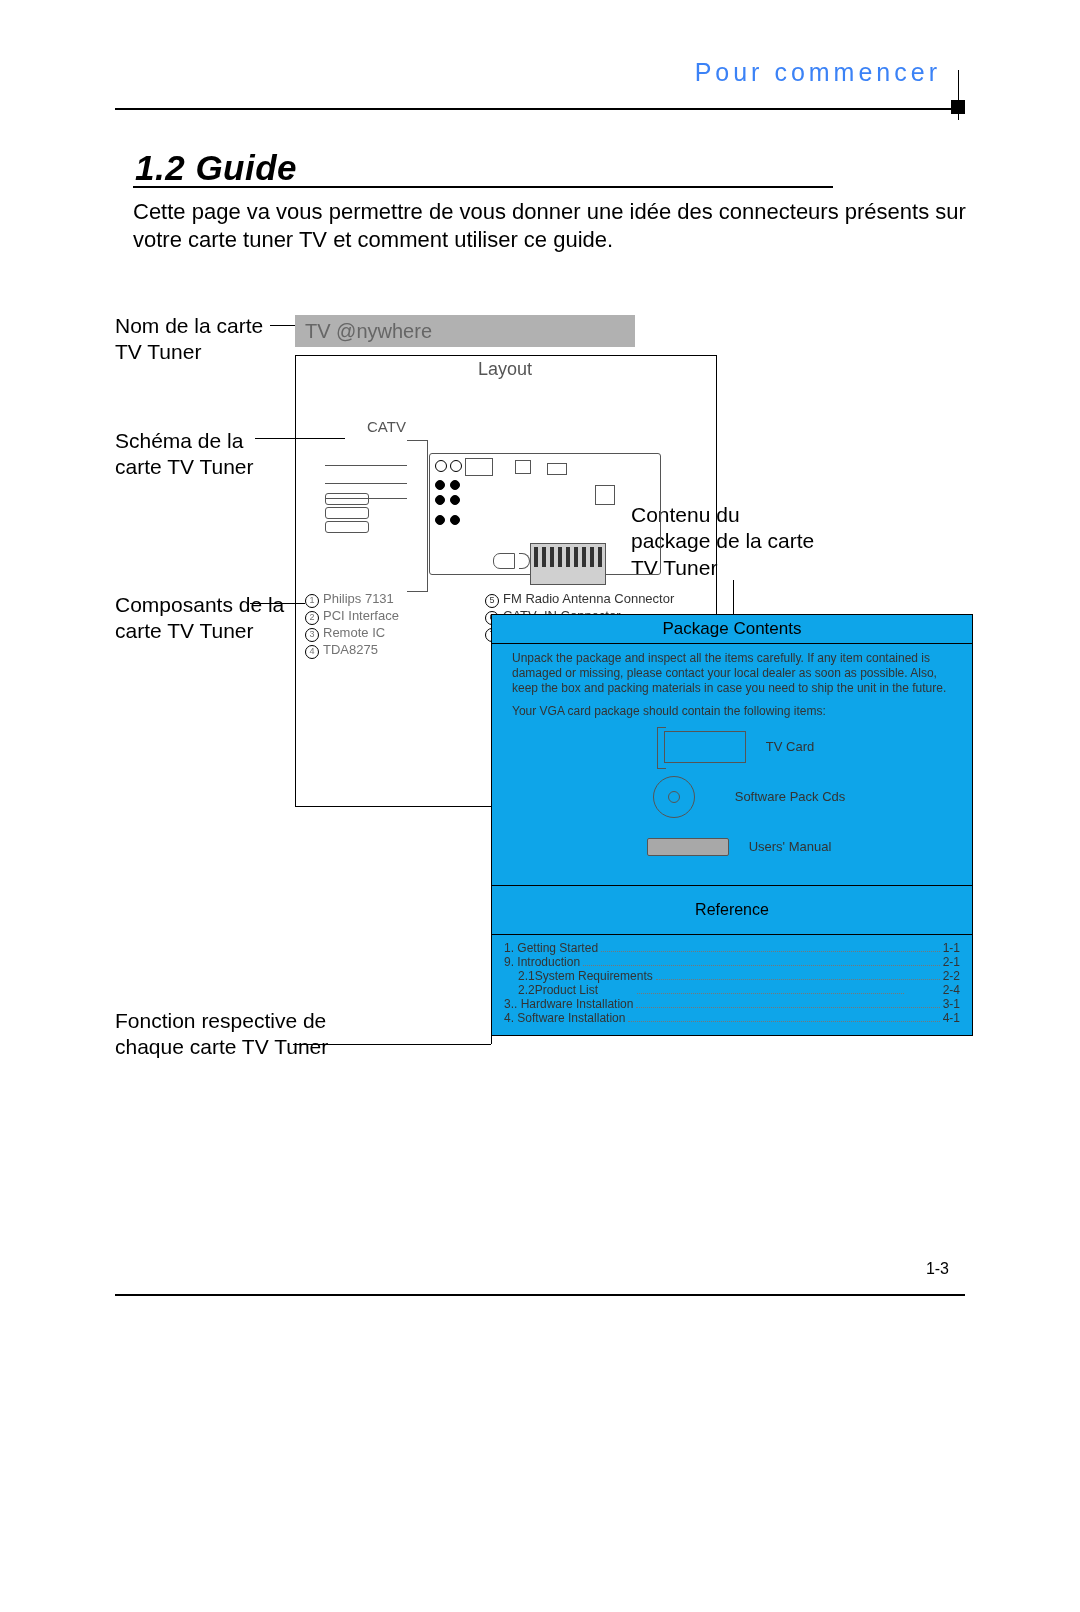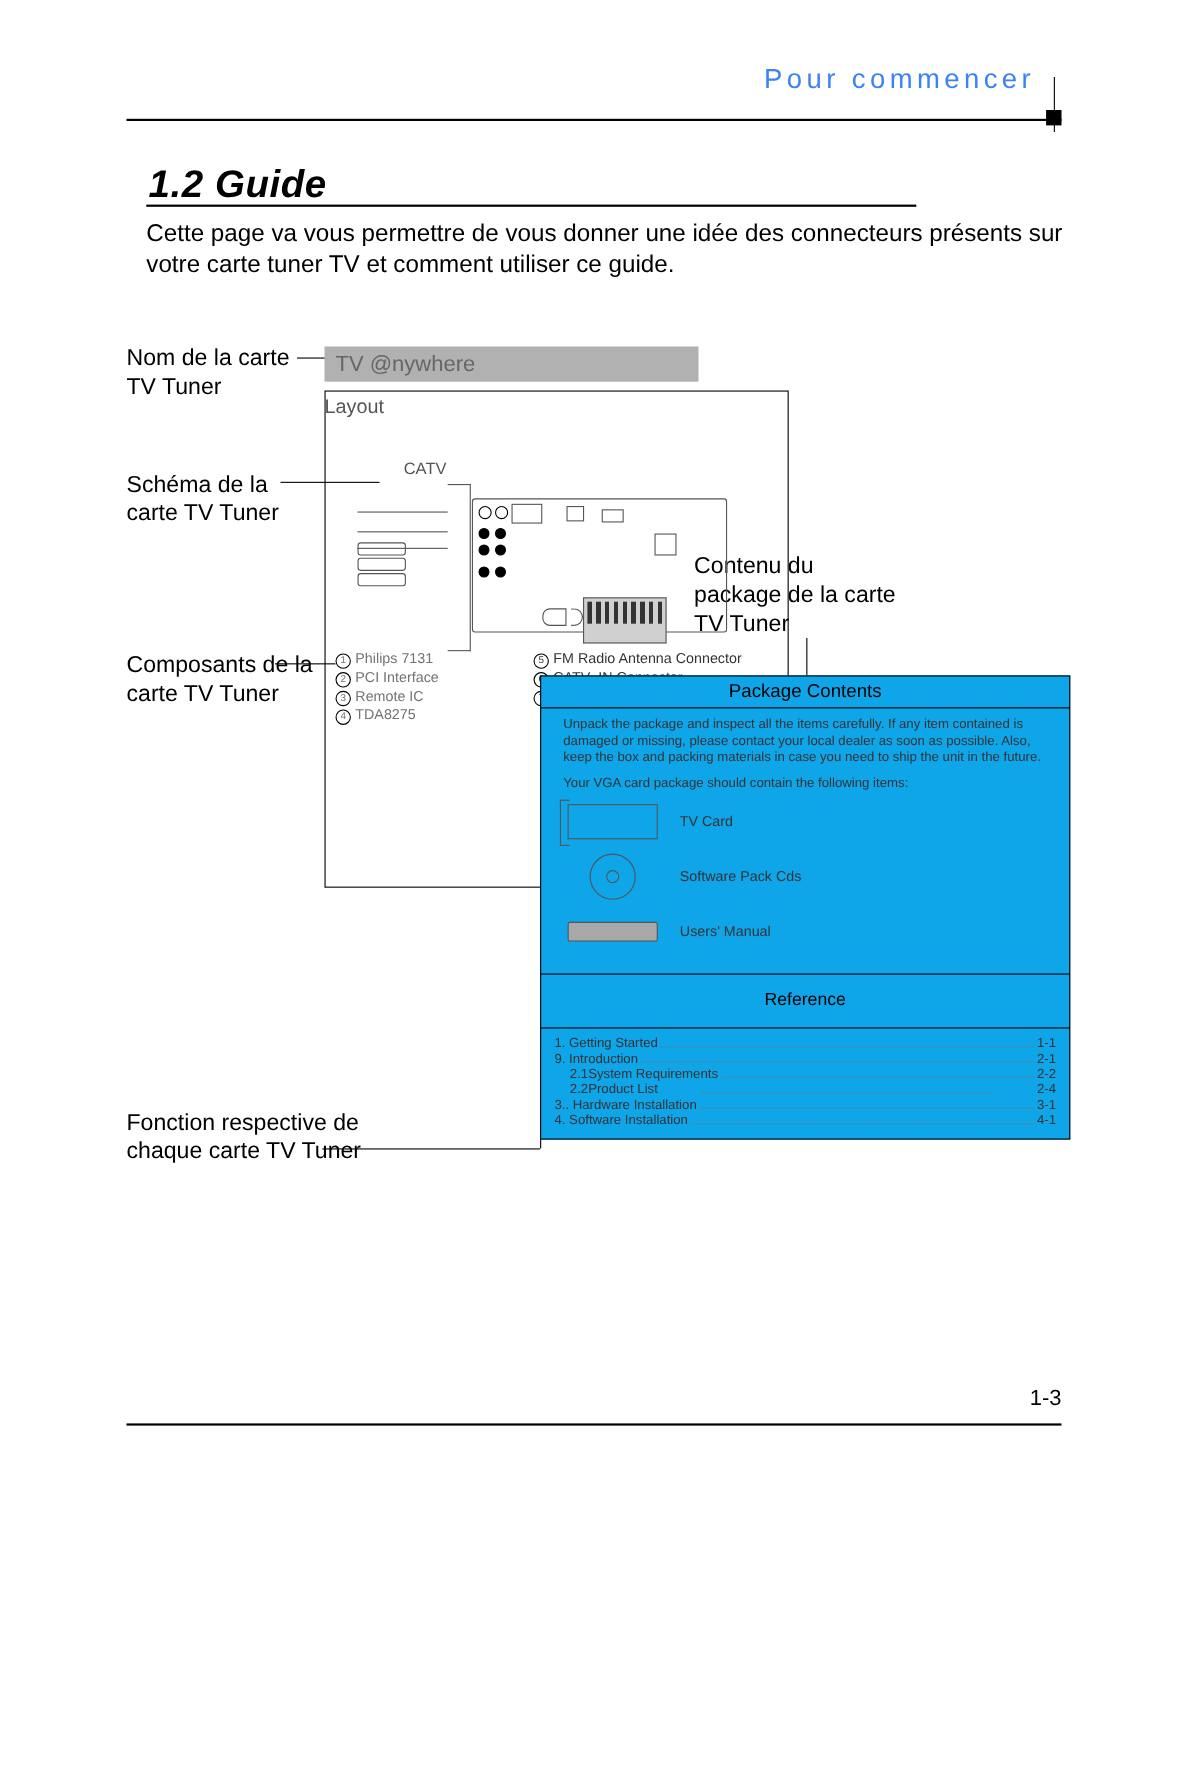--- a/index.html
+++ b/index.html
@@ -3,51 +3,51 @@
 <meta charset="utf-8">
 <style>
 html,body{margin:0;padding:0;background:#fff;color:#000;}
 body{width:1080px;height:1612px;font-family:"Helvetica Neue",Arial,sans-serif;position:relative;}
 .page{position:absolute;left:115px;top:0;width:850px;height:1612px;}
 .hdr-line{position:absolute;left:0;top:108px;width:850px;height:1.5px;background:#000;}
 .hdr-title{position:absolute;right:24px;top:58px;font-size:25px;letter-spacing:4px;color:#3b82f6;}
 .hdr-sq{position:absolute;right:0px;top:100px;width:14px;height:14px;background:#000;}
 .hdr-tick-v{position:absolute;right:6px;top:70px;width:1.5px;height:50px;background:#000;}
 .ftr-line{position:absolute;left:0;top:1294px;width:850px;height:1.5px;background:#000;}
-.pagenum{position:absolute;right:0;top:1260px;font-size:20px;margin-left:46px;}
+.pagenum{position:absolute;right:16px;top:1260px;font-size:16px;margin-left:46px;}
 .sec-title{position:absolute;left:20px;top:148px;font-style:italic;font-size:35px;font-weight:bold;letter-spacing:0.5px;}
 .sec-underline{position:absolute;left:18px;top:186px;width:700px;height:1.5px;background:#000;}
 .intro{position:absolute;left:18px;top:198px;width:840px;font-size:22px;line-height:1.25;}
 .labL{position:absolute;font-size:21px;line-height:1.25;}
 .labR{position:absolute;font-size:21px;line-height:1.25;}
 .figure{position:absolute;left:180px;top:315px;width:420px;height:480px;}
 .fig-title-bar{width:330px;height:32px;background:#b1b1b1;display:flex;align-items:center;padding-left:10px;font-size:20px;color:#666;}
 .fig-border{position:absolute;left:0;top:40px;width:420px;height:450px;border:1px solid #000;}
-.fig-layout-label{position:absolute;left:0;top:44px;width:420px;font-size:18px;color:#555;}
+.fig-layout-label{position:absolute;left:0;top:44px;width:420px;text-align:center;font-size:18px;color:#555;}
 .fig-catv{position:absolute;left:72px;top:103px;font-size:15px;color:#555;}
 
 .card-body{position:absolute;left:134px;top:138px;width:230px;height:120px;border:1px solid #555;border-radius:3px;}
 .card-bracket{position:absolute;left:112px;top:125px;width:20px;height:150px;border:1px solid #555;border-left:none;}
 .plug{position:absolute;width:42px;height:10px;border:1px solid #555;border-radius:3px;}
 .wire{position:absolute;height:1px;background:#555;}
 .dot{position:absolute;width:10px;height:10px;border:1px solid #000;border-radius:50%;background:#fff;}
 .dotf{background:#000;}
 .chip{position:absolute;width:26px;height:16px;border:1px solid #555;}
 .remote{position:absolute;left:235px;top:228px;width:74px;height:40px;border:1px solid #555;background:#d0d0d0;}
 .remote::before{content:"";display:block;width:68px;height:20px;margin:3px auto;background:repeating-linear-gradient(90deg,#333 0 4px,#d0d0d0 4px 8px);}
 .ir{position:absolute;left:198px;top:238px;width:20px;height:14px;border:1px solid #555;border-radius:7px 0 0 7px;}
 .wave{position:absolute;left:224px;top:238px;width:10px;height:14px;border:1.5px solid #555;border-left:none;border-radius:0 14px 14px 0;}
 .legendL{position:absolute;left:10px;top:276px;font-size:13px;color:#737373;line-height:1.3;}
 .legendR{position:absolute;left:190px;top:276px;font-size:13px;color:#333;line-height:1.3;}
 .bul{display:inline-flex;width:12px;height:12px;border:1px solid #000;border-radius:50%;align-items:center;justify-content:center;font-size:9px;margin-right:4px;background:#fff;}
 
 .pkg{position:absolute;left:376px;top:614px;width:480px;border:1px solid #000;background:#0ea5e9;}
 .pkg-title{text-align:center;font-size:17px;padding:4px 0;border-bottom:1px solid #000;}
 .pkg-body{font-size:12px;padding:7px 10px 10px 20px;line-height:1.25;color:#333;}
-.pkg-row{display:flex;align-items:center;margin:6px 0;font-size:13px;}
+.pkg-row{display:flex;align-items:center;margin:6px 0;font-size:13px;justify-content:center;}
 .pkg-ic{width:90px;height:44px;margin-right:16px;display:flex;align-items:center;justify-content:center;}
 .ic-card{width:80px;height:30px;border:1px solid #555;position:relative;}
 .ic-card::before{content:"";position:absolute;left:-8px;top:-5px;width:8px;height:40px;border:1px solid #555;border-right:none;}
 .ic-disc{width:40px;height:40px;border:1px solid #555;border-radius:50%;position:relative;}
 .ic-disc::after{content:"";position:absolute;left:14px;top:14px;width:10px;height:10px;border:1px solid #555;border-radius:50%;}
 .ic-book{width:80px;height:16px;border:1px solid #555;background:#a8a8a8;border-radius:2px;}
 .ref-title{text-align:center;font-size:16px;padding:15px 0;border-top:1px solid #000;border-bottom:1px solid #000;}
 .ref-body{font-size:12px;padding:6px 12px 10px 12px;color:#333;}
 .ref-row{display:flex;white-space:nowrap;}
 .ref-row .t{flex:0 0 auto;}

